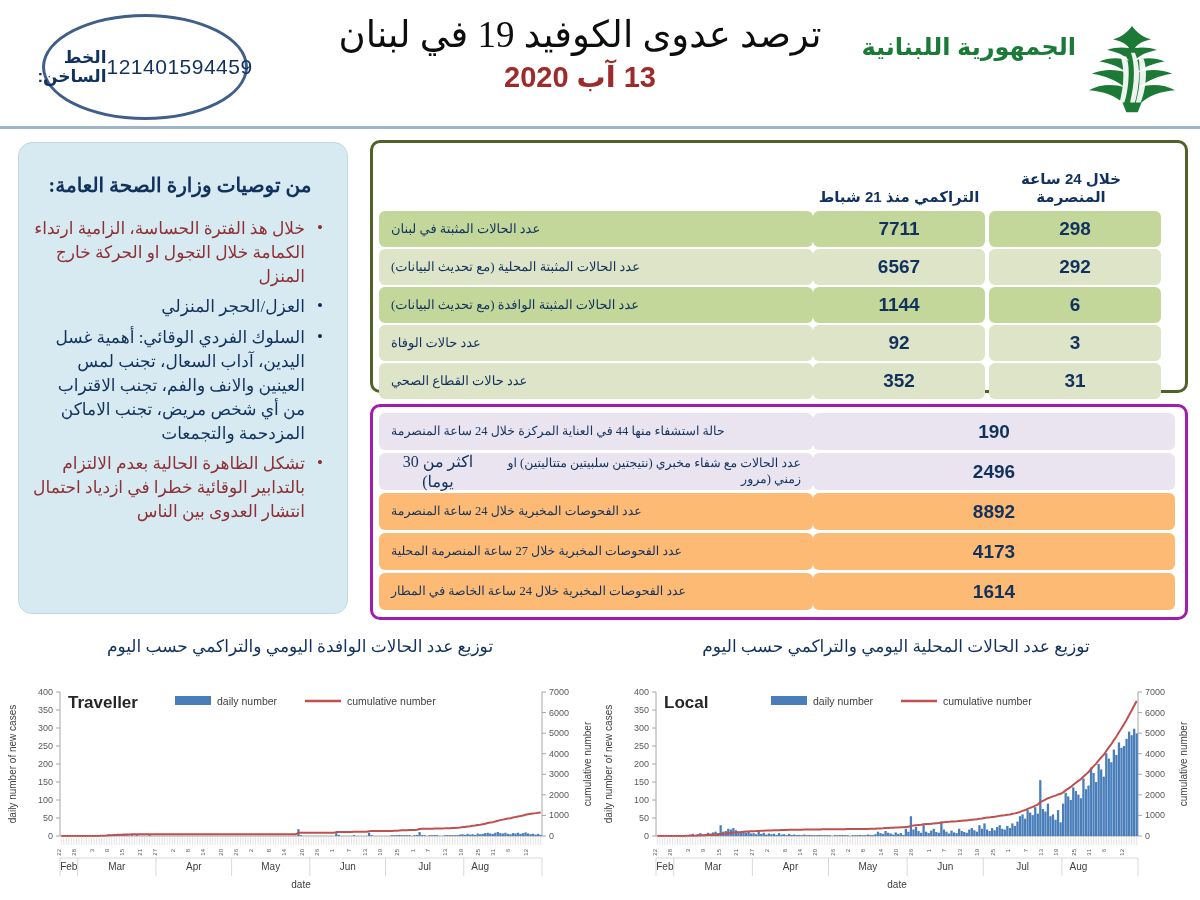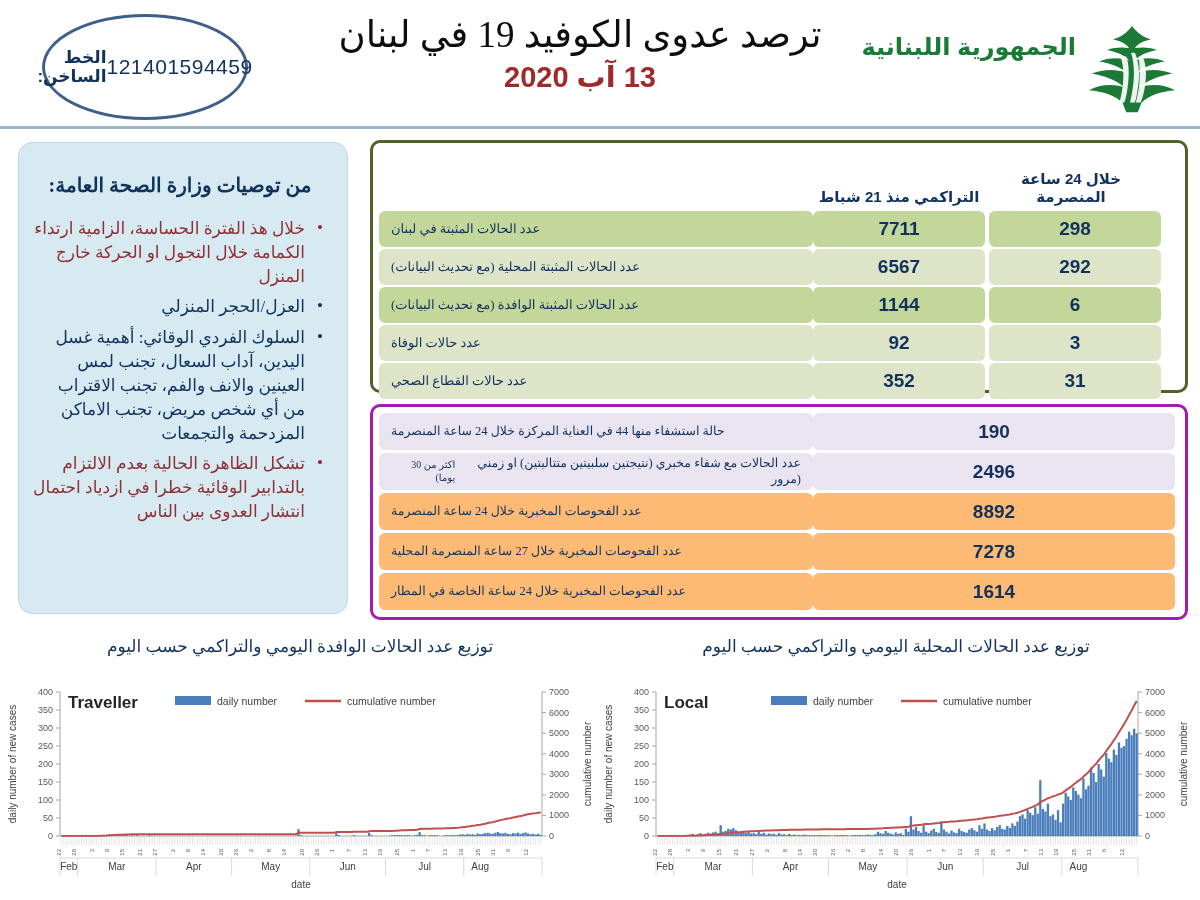--- a/index.html
+++ b/index.html
@@ -96,21 +96,21 @@
     flex:0 0 434px;justify-content:flex-end;direction:rtl;text-align:right;
     padding:0 12px;font-size:12.5px;color:#12325e;line-height:1.25;
     font-family:"Liberation Serif","DejaVu Serif",serif;
   }
   .pt-row .p-val{
     flex:1 1 auto;justify-content:center;font-size:19px;font-weight:700;color:#12325e;
     margin-right:4px;
   }
   .pt-row.shade-light .cell{background:#e9e4ef;}
   .pt-row.shade-dark .cell{background:#fdba74;}
-  .sub-note{font-size:10px;display:block;}
+  .sub-note{font-size:16px;display:block;text-align:center;}
   
   .chart-caption{
     position:absolute;direction:rtl;text-align:center;width:520px;
     font-family:"Liberation Serif","DejaVu Serif",serif;
     font-size:17px;color:#12325e;
   }
   
   .chart-panel{position:absolute;top:678px;width:594px;height:215px;}
   .chart-panel svg{display:block;}
   .chart-name{font-size:17px;font-weight:700;fill:#262626;}
@@ -215,21 +215,21 @@
       <span class="sub-note">اكثر من 30 يوما)</span>
     </div>
     <div class="cell p-val">2496</div>
   </div>
   <div class="pt-row shade-dark">
     <div class="cell p-label">عدد الفحوصات المخبرية خلال 24 ساعة المنصرمة</div>
     <div class="cell p-val">8892</div>
   </div>
   <div class="pt-row shade-dark">
     <div class="cell p-label">عدد الفحوصات المخبرية خلال 27 ساعة المنصرمة المحلية</div>
-    <div class="cell p-val">7278</div>
+    <div class="cell p-val">4173</div>
   </div>
   <div class="pt-row shade-dark">
     <div class="cell p-label">عدد الفحوصات المخبرية خلال 24 ساعة الخاصة في المطار</div>
     <div class="cell p-val">1614</div>
   </div>
 </div>
 
 <div class="chart-caption" style="left:40px;top:636px;">توزيع عدد الحالات الوافدة اليومي والتراكمي حسب اليوم</div>
 <div class="chart-caption" style="left:636px;top:636px;">توزيع عدد الحالات المحلية اليومي والتراكمي حسب اليوم</div>
 

